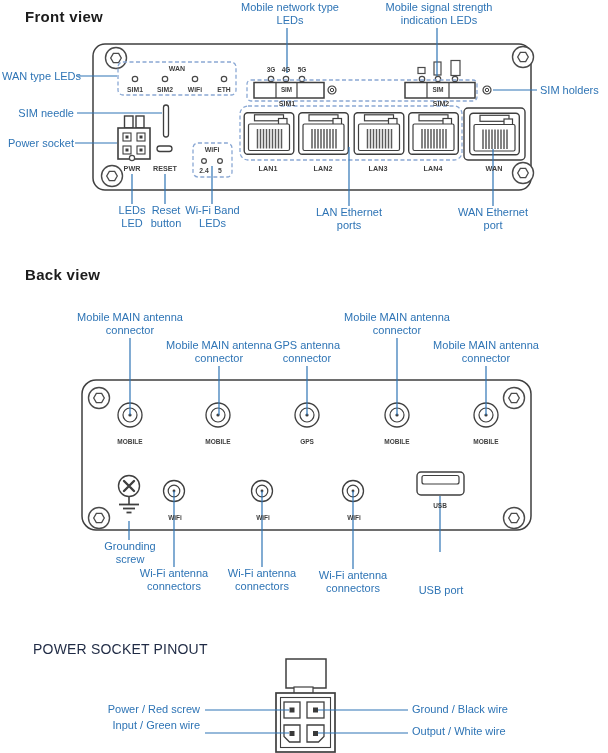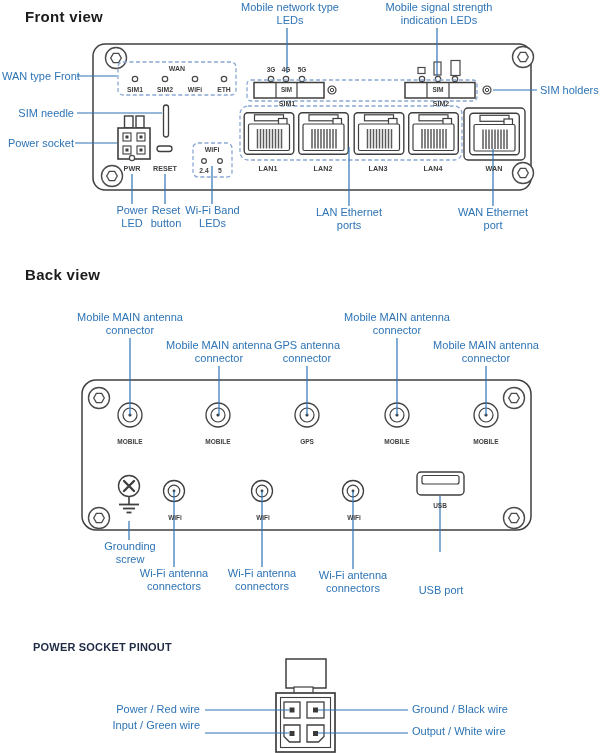--- a/index.html
+++ b/index.html
@@ -5,21 +5,21 @@
   html,body{margin:0;padding:0;background:#fff;}
   .canvas{position:relative;width:608px;height:753px;background:#fff;
           font-family:"Liberation Sans",sans-serif;overflow:hidden;}
   svg.draw{position:absolute;left:0;top:0;}
   .lbl{position:absolute;color:#2e74b5;font-weight:normal;font-size:11px;
        line-height:12.5px;text-align:center;}
   .lbl.r{text-align:right;}
   .lbl.l{text-align:left;}
   .nowrap{white-space:nowrap;}
   .title{position:absolute;font-weight:bold;font-size:15px;color:#1c1c1c;letter-spacing:.3px;}
-  .pinout-title{position:absolute;font-weight:bold;font-size:11px;color:#1f2a44;letter-spacing:.2px;}
+  .pinout-title{position:absolute;font-weight:normal;font-size:14px;color:#1f2a44;letter-spacing:.2px;}
   svg text{font-family:"Liberation Sans",sans-serif;fill:#3f3f3f;font-weight:bold;text-anchor:middle;}
   .t65{font-size:6.5px}.t68{font-size:6.8px}.t7{font-size:7px}.t72{font-size:7.2px}.t63{font-size:6.3px}
 </style>
 </head>
 <body>
 
 <div class="canvas">
 
 <svg class="draw" width="608" height="753" viewBox="0 0 608 753">
   <defs>
@@ -253,42 +253,42 @@
       <line x1="318" y1="710" x2="408" y2="710"></line>
       <line x1="318" y1="733" x2="408" y2="733"></line>
     </g>
   </g>
 </svg>
 
 <div class="title" style="left:25px;top:8px;">Front view</div>
 
 <div class="lbl" style="left:229px;top:1px;width:122px;">Mobile network type LEDs</div>
 <div class="lbl" style="left:376px;top:1px;width:126px;">Mobile signal strength indication LEDs</div>
-<div class="lbl r nowrap" style="left:2px;top:70px;width:72px;">WAN type Front</div>
+<div class="lbl r nowrap" style="left:2px;top:70px;width:72px;">WAN type LEDs</div>
 <div class="lbl r nowrap" style="left:2px;top:107px;width:72px;">SIM needle</div>
 <div class="lbl r nowrap" style="left:2px;top:137px;width:72px;">Power socket</div>
 <div class="lbl l nowrap" style="left:540px;top:84px;">SIM holders</div>
-<div class="lbl" style="left:108px;top:204px;width:48px;">Power LED</div>
+<div class="lbl" style="left:108px;top:204px;width:48px;">LEDs LED</div>
 <div class="lbl" style="left:142px;top:204px;width:48px;">Reset button</div>
 <div class="lbl" style="left:184px;top:204px;width:57px;">Wi-Fi Band LEDs</div>
 <div class="lbl" style="left:453px;top:206px;width:80px;">WAN Ethernet port</div>
 <div class="lbl" style="left:309px;top:206px;width:80px;">LAN Ethernet ports</div>
 
 <div class="title" style="left:25px;top:266px;">Back view</div>
 
 <div class="lbl" style="left:70px;top:311px;width:120px;">Mobile MAIN antenna connector</div>
 <div class="lbl" style="left:159px;top:339px;width:120px;">Mobile MAIN antenna connector</div>
 <div class="lbl" style="left:257px;top:339px;width:100px;">GPS antenna connector</div>
 <div class="lbl" style="left:337px;top:311px;width:120px;">Mobile MAIN antenna connector</div>
 <div class="lbl" style="left:426px;top:339px;width:120px;">Mobile MAIN antenna connector</div>
 <div class="lbl" style="left:100px;top:540px;width:60px;">Grounding screw</div>
 <div class="lbl" style="left:134px;top:567px;width:80px;">Wi-Fi antenna connectors</div>
 <div class="lbl" style="left:222px;top:567px;width:80px;">Wi-Fi antenna connectors</div>
 <div class="lbl" style="left:313px;top:569px;width:80px;">Wi-Fi antenna connectors</div>
 <div class="lbl nowrap" style="left:411px;top:554px;width:60px;margin-top:30px;">USB port</div>
 
 <div class="pinout-title" style="left:33px;top:641px;">POWER SOCKET PINOUT</div>
-<div class="lbl r nowrap" style="left:85px;top:703px;width:115px;">Power / Red wire</div>
+<div class="lbl r nowrap" style="left:85px;top:703px;width:115px;">Power / Red screw</div>
 <div class="lbl r nowrap" style="left:85px;top:719px;width:115px;">Input / Green wire</div>
 <div class="lbl l nowrap" style="left:412px;top:703px;">Ground / Black wire</div>
 <div class="lbl l nowrap" style="left:412px;top:725px;">Output / White wire</div>
 
 </div>
 
 </body></html>

